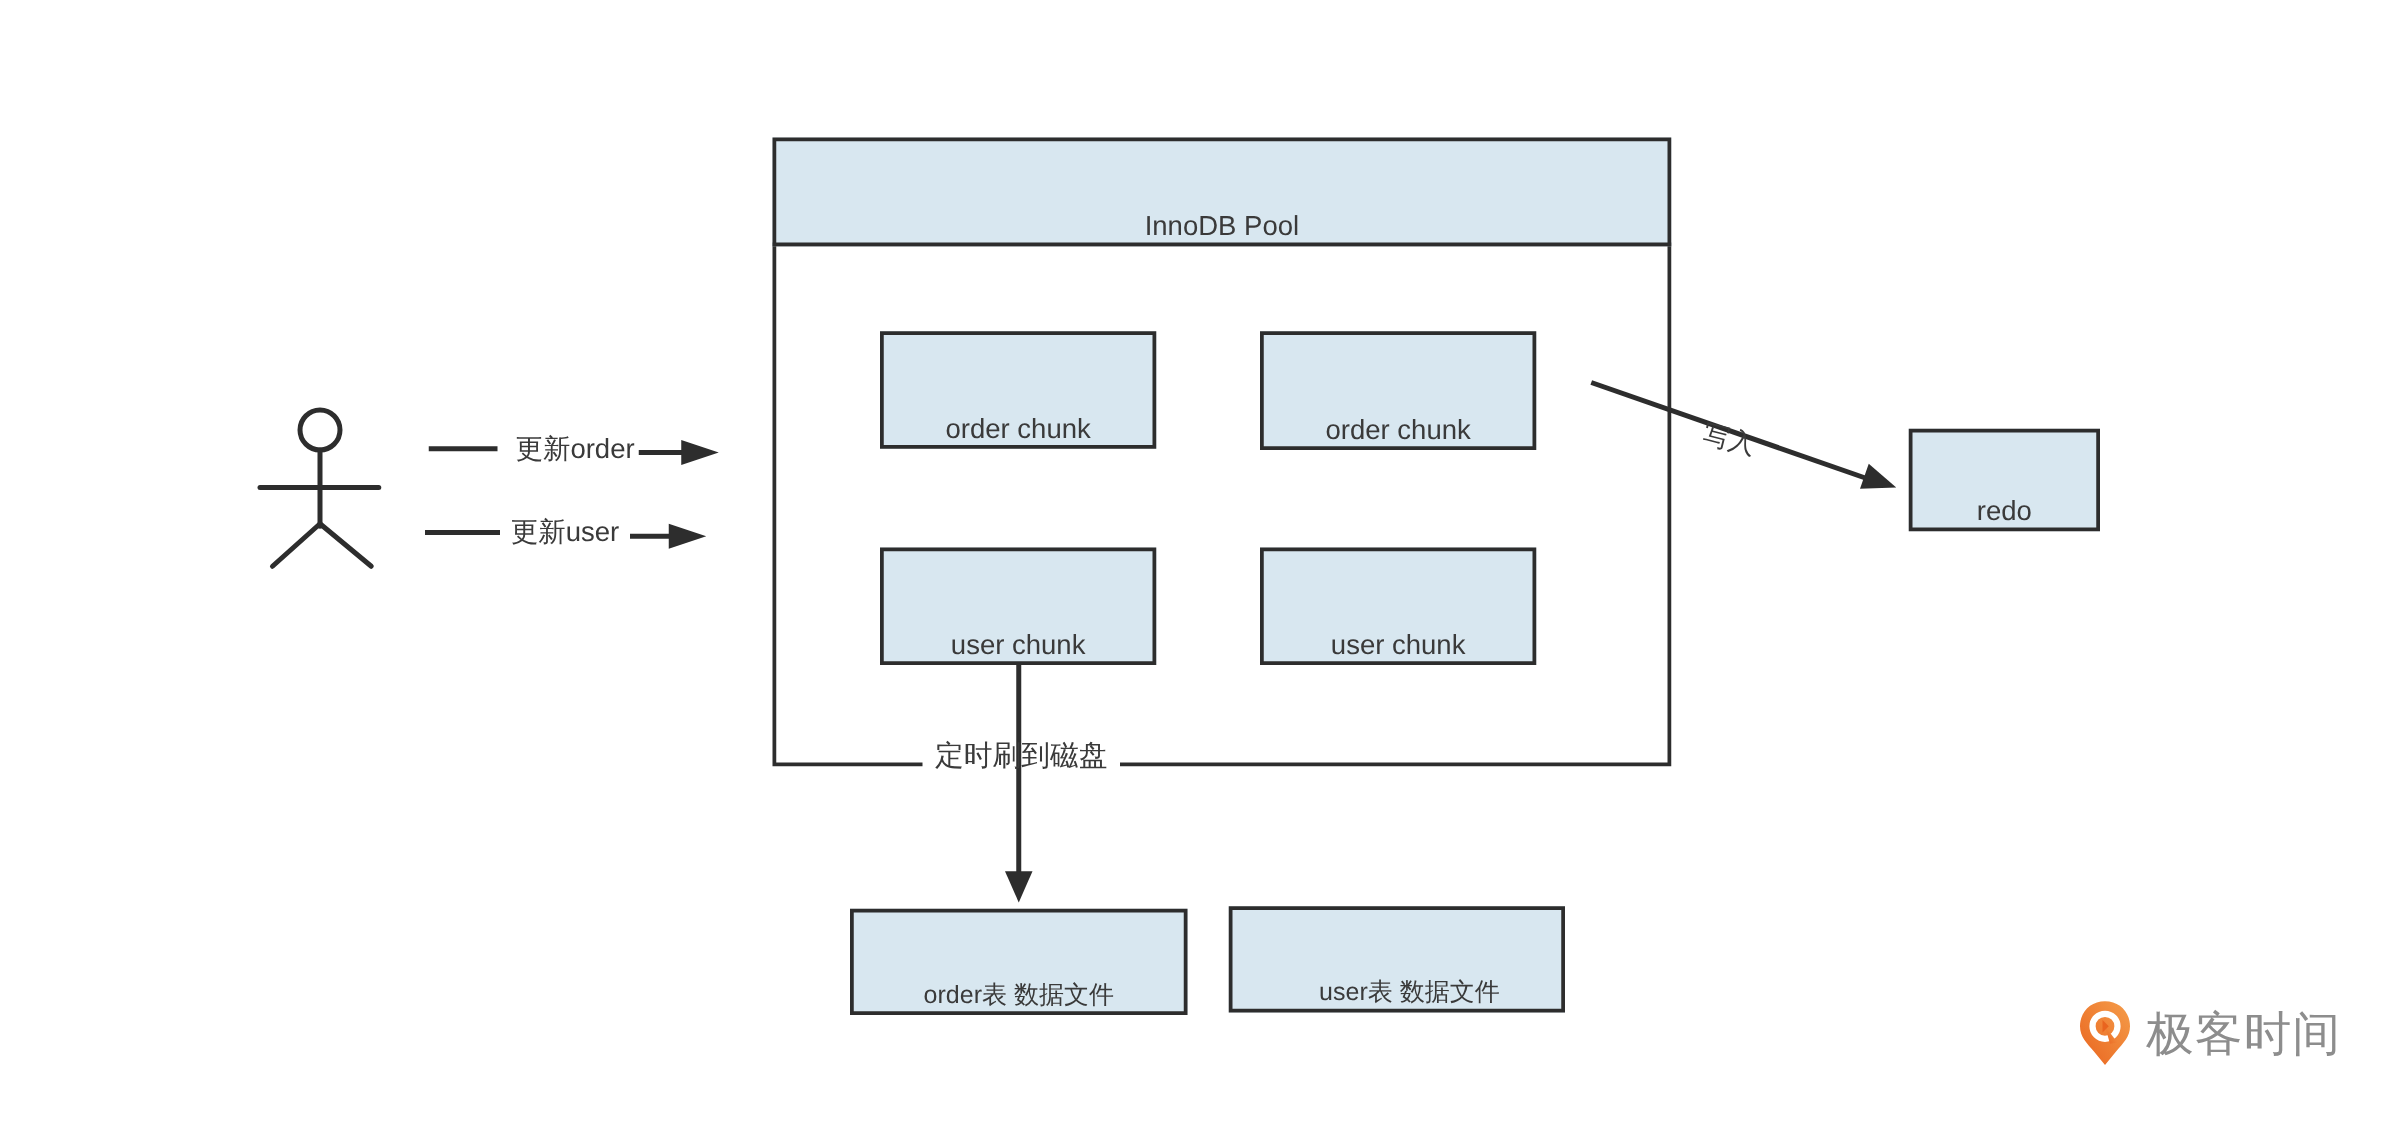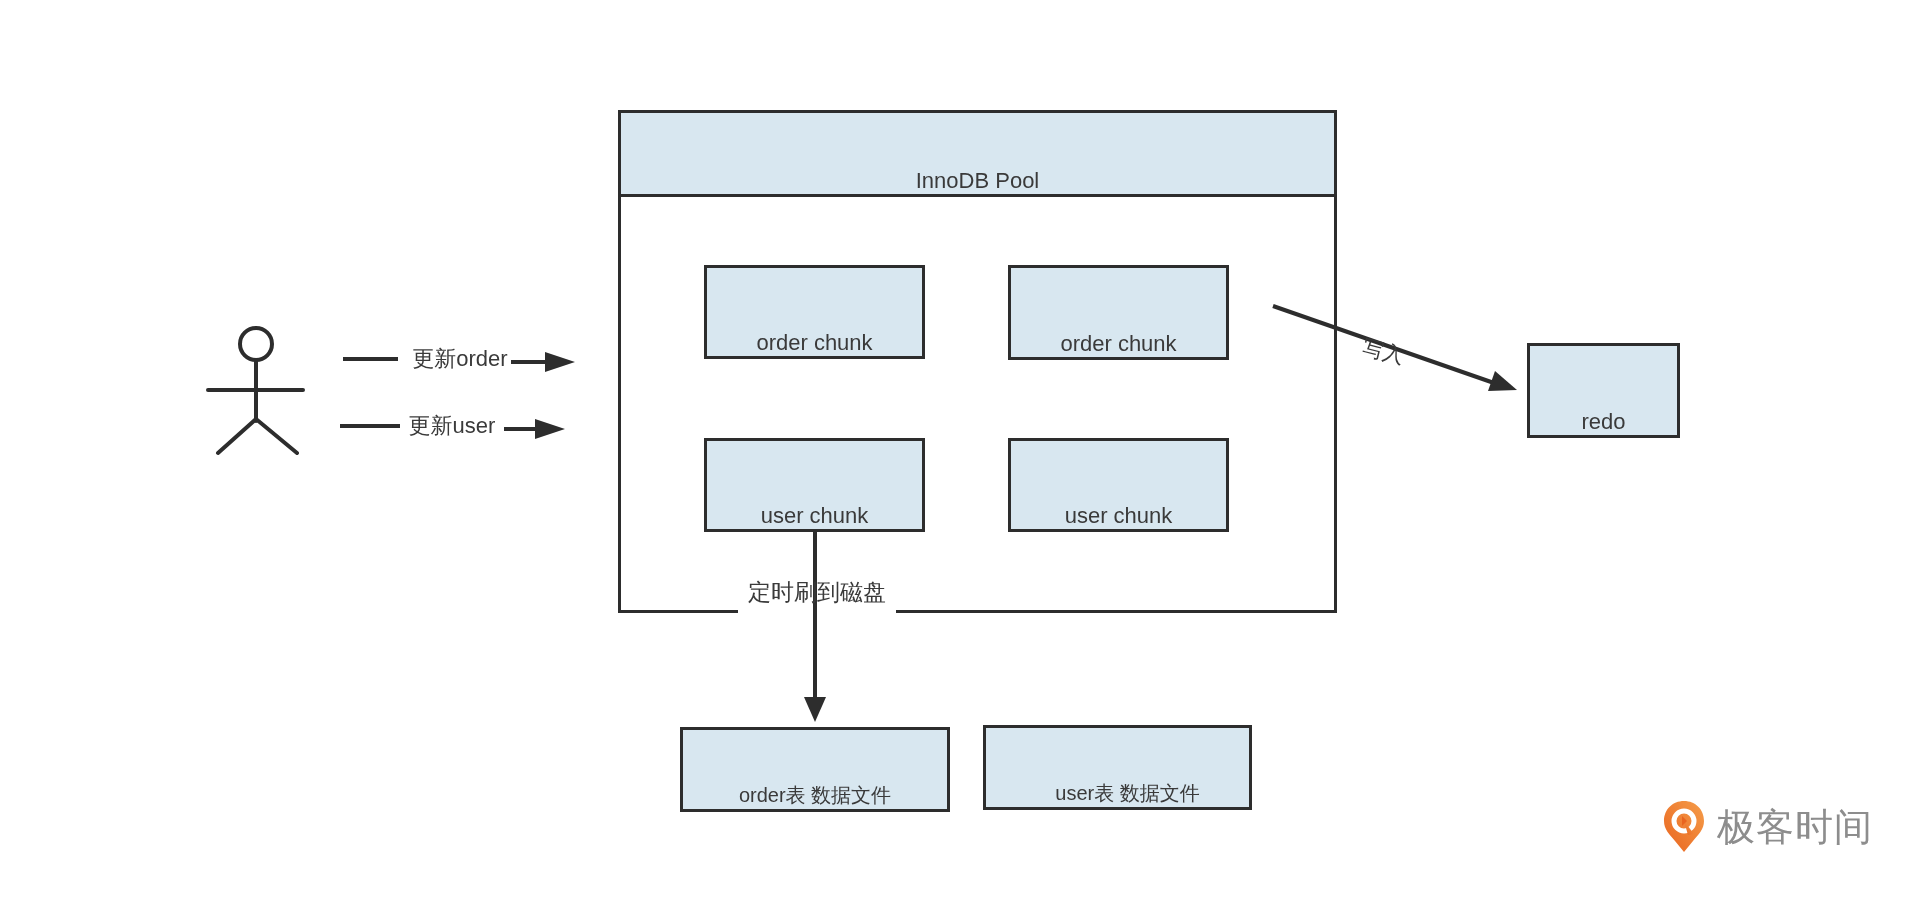--- a/index.html
+++ b/index.html
@@ -42,21 +42,21 @@
   <div class="box" style="left:1008px;top:265px;width:221px;height:95px;">
     <span>order chunk</span>
   </div>
   <div class="box" style="left:704px;top:438px;width:221px;height:94px;">
     <span>user chunk</span>
   </div>
   <div class="box" style="left:1008px;top:438px;width:221px;height:94px;">
     <span>user chunk</span>
   </div>
 
-  <div class="box" style="left:1527px;top:343px;width:153px;height:95px;">
+  <div class="box" style="left:1527px;top:343px;width:153px;height:82px;">
     <span>redo</span>
   </div>
 
   <div class="box" style="left:680px;top:727px;width:270px;height:85px;">
     <span class="file-label">order表 数据文件</span>
   </div>
   <div class="box" style="left:983px;top:725px;width:269px;height:85px;padding-left:20px;">
     <span class="file-label">user表 数据文件</span>
   </div>
 
@@ -91,21 +91,21 @@
 
     <g stroke="#2d2d2d" stroke-width="4">
       <line x1="815" y1="532" x2="815" y2="700"></line>
       <polygon points="804,697 826,697 815,722" fill="#2d2d2d" stroke="none"></polygon>
     </g>
   </svg>
 
   <div class="label" style="left:402px;top:345px;width:116px;height:28px;">更新order</div>
   <div class="label" style="left:398px;top:412px;width:108px;height:28px;">更新user</div>
   <div class="label" id="write-label" style="left:1366px;top:334px;height:26px;">写入</div>
-  <div class="label" id="flush-label" style="left:738px;top:576px;width:158px;height:32px;">定时刷到磁盘</div>
+  <div class="label" id="flush-label" style="left:738px;top:588px;width:158px;height:32px;">定时刷到磁盘</div>
 
   <div id="logo">
     <svg width="42" height="60" viewBox="0 0 42 60">
       <defs>
         <linearGradient id="pinGrad" x1="0" y1="1" x2="1" y2="0">
           <stop offset="0" stop-color="#e9641f"></stop>
           <stop offset="1" stop-color="#f59d4a"></stop>
         </linearGradient>
       </defs>
       <path d="M21 1 C9.5 1 1 9.5 1 21 c0 8.5 5.5 13.5 11 20 L21 52 l9 -11 c5.5 -6.5 11 -11.5 11 -20 C41 9.5 32.5 1 21 1 Z" fill="url(#pinGrad)"></path>

